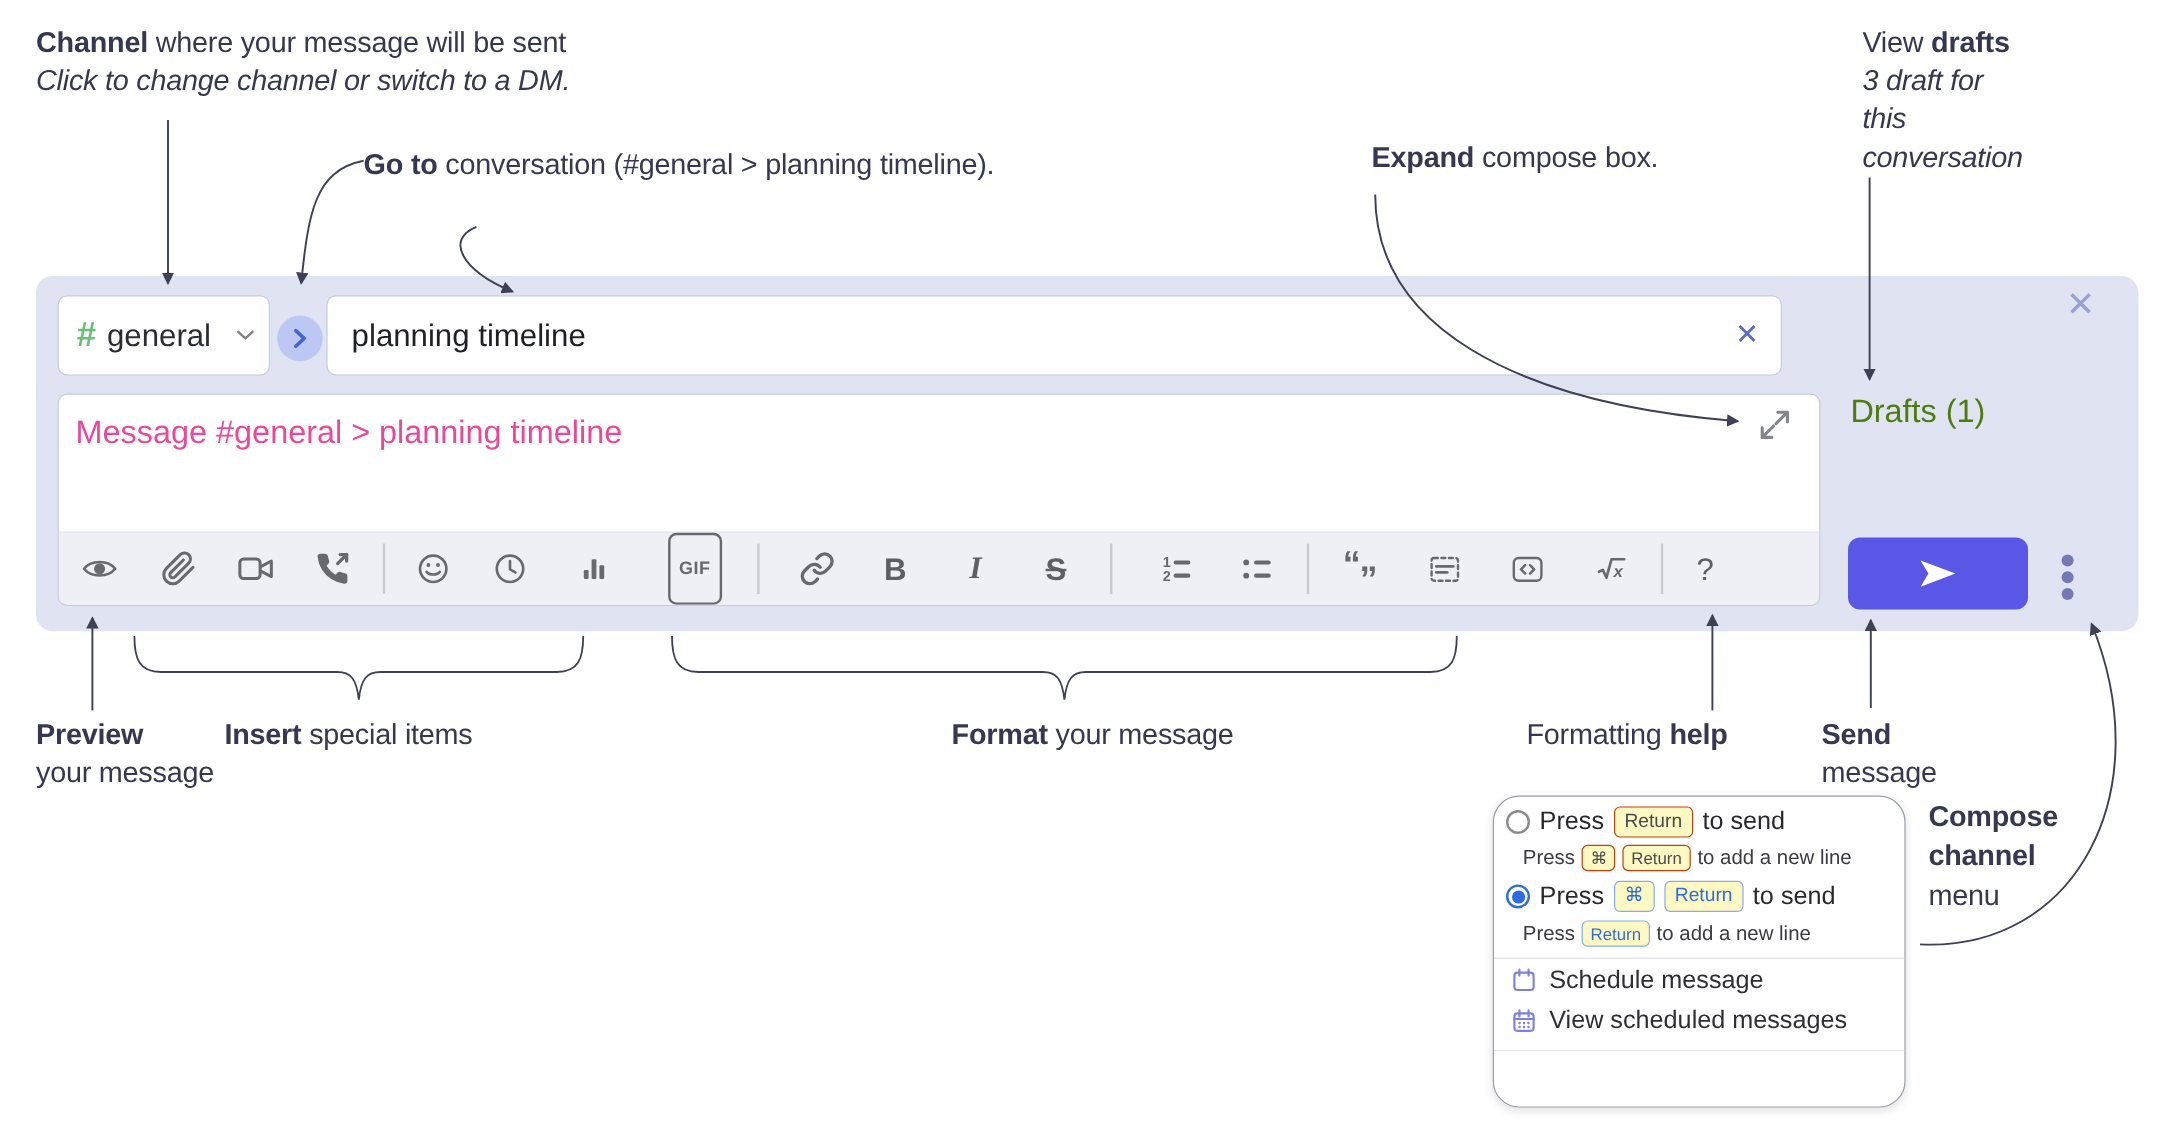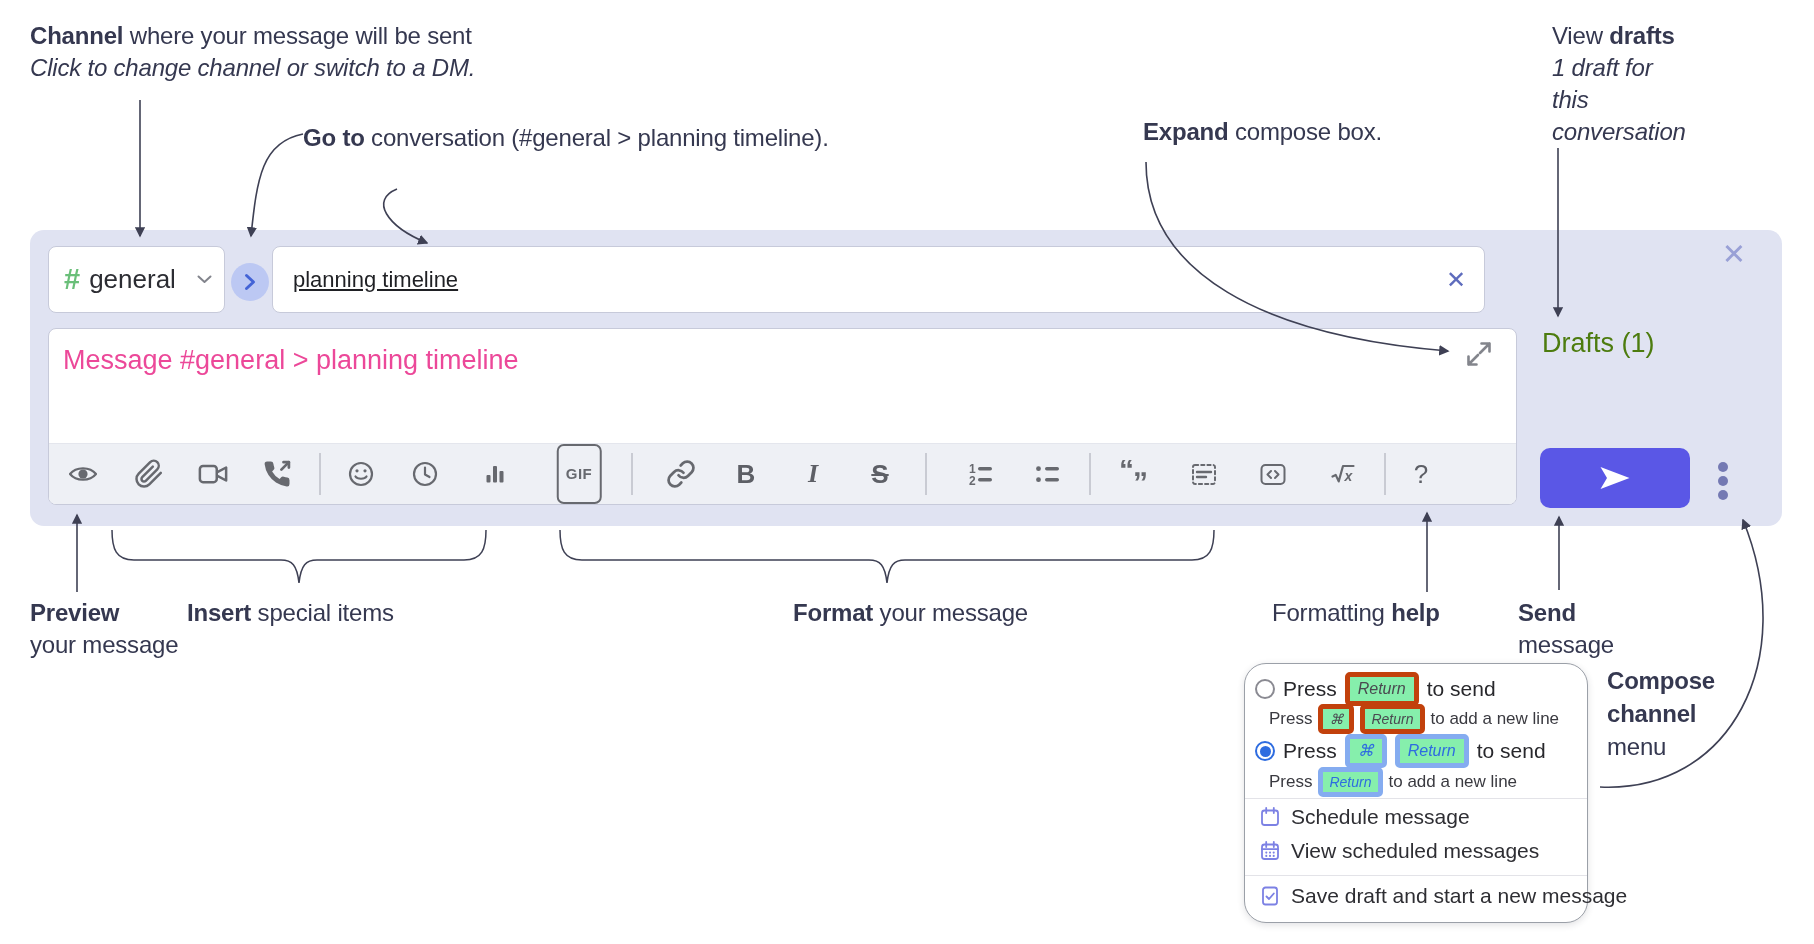--- a/index.html
+++ b/index.html
@@ -10,21 +10,21 @@
   .ann .b{font-weight:700;}
   .ann .it{font-style:italic;}
   
   .compose{position:absolute;left:30px;top:230px;width:1752px;height:296px;background:#e0e3f2;border-radius:14px;z-index:1;}
   .whitebox{position:absolute;background:#fff;border:1px solid #c7cada;border-radius:8px;box-sizing:border-box;}
   .chan{left:18px;top:16px;width:177px;height:67px;display:flex;align-items:center;padding:0 12px 0 15px;gap:9px;cursor:pointer;}
   .chan .hash{font-size:29px;font-weight:700;color:#6abf79;line-height:1;}
   .chan .nm{font-size:26px;color:#2c2d33;flex:1;}
   .gotobtn{position:absolute;left:201px;top:33px;width:38px;height:38px;border-radius:50%;background:#bcc8f3;border:none;display:flex;align-items:center;justify-content:center;cursor:pointer;}
   .topic{left:242px;top:16px;width:1213px;height:67px;display:flex;align-items:center;padding:0 18px 0 20px;}
-  .topic .val{font-size:22px;color:#1f2024;flex:1;text-decoration:underline;}
+  .topic .val{font-size:26px;color:#1f2024;flex:1;}
   .xglyph{color:#5e6cbd;font-size:24px;cursor:pointer;line-height:1;}
   .closex{position:absolute;right:36px;top:10px;font-size:29px;color:#99a0d6;cursor:pointer;line-height:1;z-index:3;}
   .msgwrap{left:18px;top:98px;width:1469px;height:177px;overflow:hidden;}
   .placeholder{position:absolute;left:14px;top:16px;font-size:27px;color:#ec4899;}
   .expand{position:absolute;right:22px;top:10px;cursor:pointer;}
   .toolbar{position:absolute;left:0;right:0;bottom:0;height:60px;background:#eef0f5;border-top:1px solid #e4e6ed;}
   .tbi{position:absolute;top:50%;transform:translate(-50%,-50%);display:flex;align-items:center;justify-content:center;cursor:pointer;}
   .tdiv{position:absolute;top:9px;width:2px;height:42px;background:#c9cbd3;}
   .ic{stroke:#67696f;fill:none;stroke-linecap:round;stroke-linejoin:round;}
   .f{fill:#67696f;stroke:none;}
@@ -35,21 +35,21 @@
   .sendbtn{position:absolute;left:1510px;top:218px;width:150px;height:60px;background:#5a57e6;border:none;border-radius:10px;display:flex;align-items:center;justify-content:center;cursor:pointer;}
   .dots{position:absolute;left:1688px;top:232px;display:flex;flex-direction:column;gap:4px;cursor:pointer;}
   .dots i{width:10px;height:10px;border-radius:50%;background:#7479b3;}
   
   .popup{position:absolute;left:1244px;top:663px;width:342px;height:258px;background:#fff;border:1.5px solid #9ba0a8;border-radius:22px;box-shadow:0 2px 7px rgba(40,40,60,.14);z-index:6;}
   .prow{position:absolute;display:flex;align-items:center;gap:8px;font-size:21px;color:#28282c;white-space:nowrap;}
   .prow.sub{font-size:17px;color:#3a3a40;gap:6px;}
   .radio{width:16px;height:16px;border-radius:50%;border:2px solid #8a8a92;background:#fff;flex:none;cursor:pointer;}
   .radio.sel{border-color:#2e6ce0;position:relative;}
   .radio.sel::after{content:"";position:absolute;inset:2.5px;border-radius:50%;background:#2e6ce0;}
-  .kbd{display:inline-block;border:5px solid #c2410c;border-radius:5px;background:#86efac;padding:0 8px;font-size:16px;line-height:24px;color:#4a4a50;font-style:italic;}
+  .kbd{display:inline-block;border:1px solid #c2410c;border-radius:5px;background:#fef9c3;padding:0 8px;font-size:16px;line-height:24px;color:#4a4a50;}
   .prow.sub .kbd{font-size:14px;line-height:20px;padding:0 6px;}
   .kbd.blue{border-color:#85acf0;color:#2e6ce0;}
   .pdiv{position:absolute;left:0;right:0;height:1px;background:#e3e3e8;}
   .pitem{position:absolute;left:14px;display:flex;align-items:center;gap:10px;font-size:21px;color:#2e2e33;cursor:pointer;white-space:nowrap;}
   .pic{stroke:#7c81e4;fill:none;stroke-linecap:round;stroke-linejoin:round;flex:none;}
   .pf{fill:#7c81e4;stroke:none;}
 </style>
 </head>
 <body>
 
@@ -87,21 +87,21 @@
     <span class="b">Go to</span><span> conversation (#general &gt; planning timeline).</span>
   </div>
 
 
   <div class="ann" style="left:1143px;top:116px;">
     <span class="b">Expand</span><span> compose box.</span>
   </div>
 
   <div class="ann" style="left:1552px;top:20px;">
     <div><span>View </span><span class="b">drafts</span></div>
-    <div class="it">1 draft for</div>
+    <div class="it">3 draft for</div>
     <div class="it">this conversation</div>
   </div>
 
   <div class="ann" style="left:30px;top:597px;">
     <div class="b">Preview</div>
     <div>your message</div>
   </div>
 
   <div class="ann" style="left:187px;top:597px;">
     <span class="b">Insert</span><span> special items</span>
@@ -337,22 +337,15 @@
           <circle class="pf" cx="14.7" cy="12.6" r="1.05"></circle>
           <circle class="pf" cx="7.3" cy="15.9" r="1.05"></circle>
           <circle class="pf" cx="11" cy="15.9" r="1.05"></circle>
           <circle class="pf" cx="14.7" cy="15.9" r="1.05"></circle>
         </svg>
       <span>View scheduled messages</span>
     </div>
 
     <div class="pdiv" style="top:211px;"></div>
 
-    <div class="pitem" style="top:220px;">
-      <svg class="pic" width="22" height="22" viewBox="0 0 22 22" stroke-width="1.8">
-          <rect x="4" y="2.5" width="14" height="17" rx="2.5"></rect>
-          <polyline points="7.5 11.5 10 14 14.8 8.5"></polyline>
-        </svg>
-      <span>Save draft and start a new message</span>
-    </div>
   </div>
 
 </div>
 
 </body></html>

